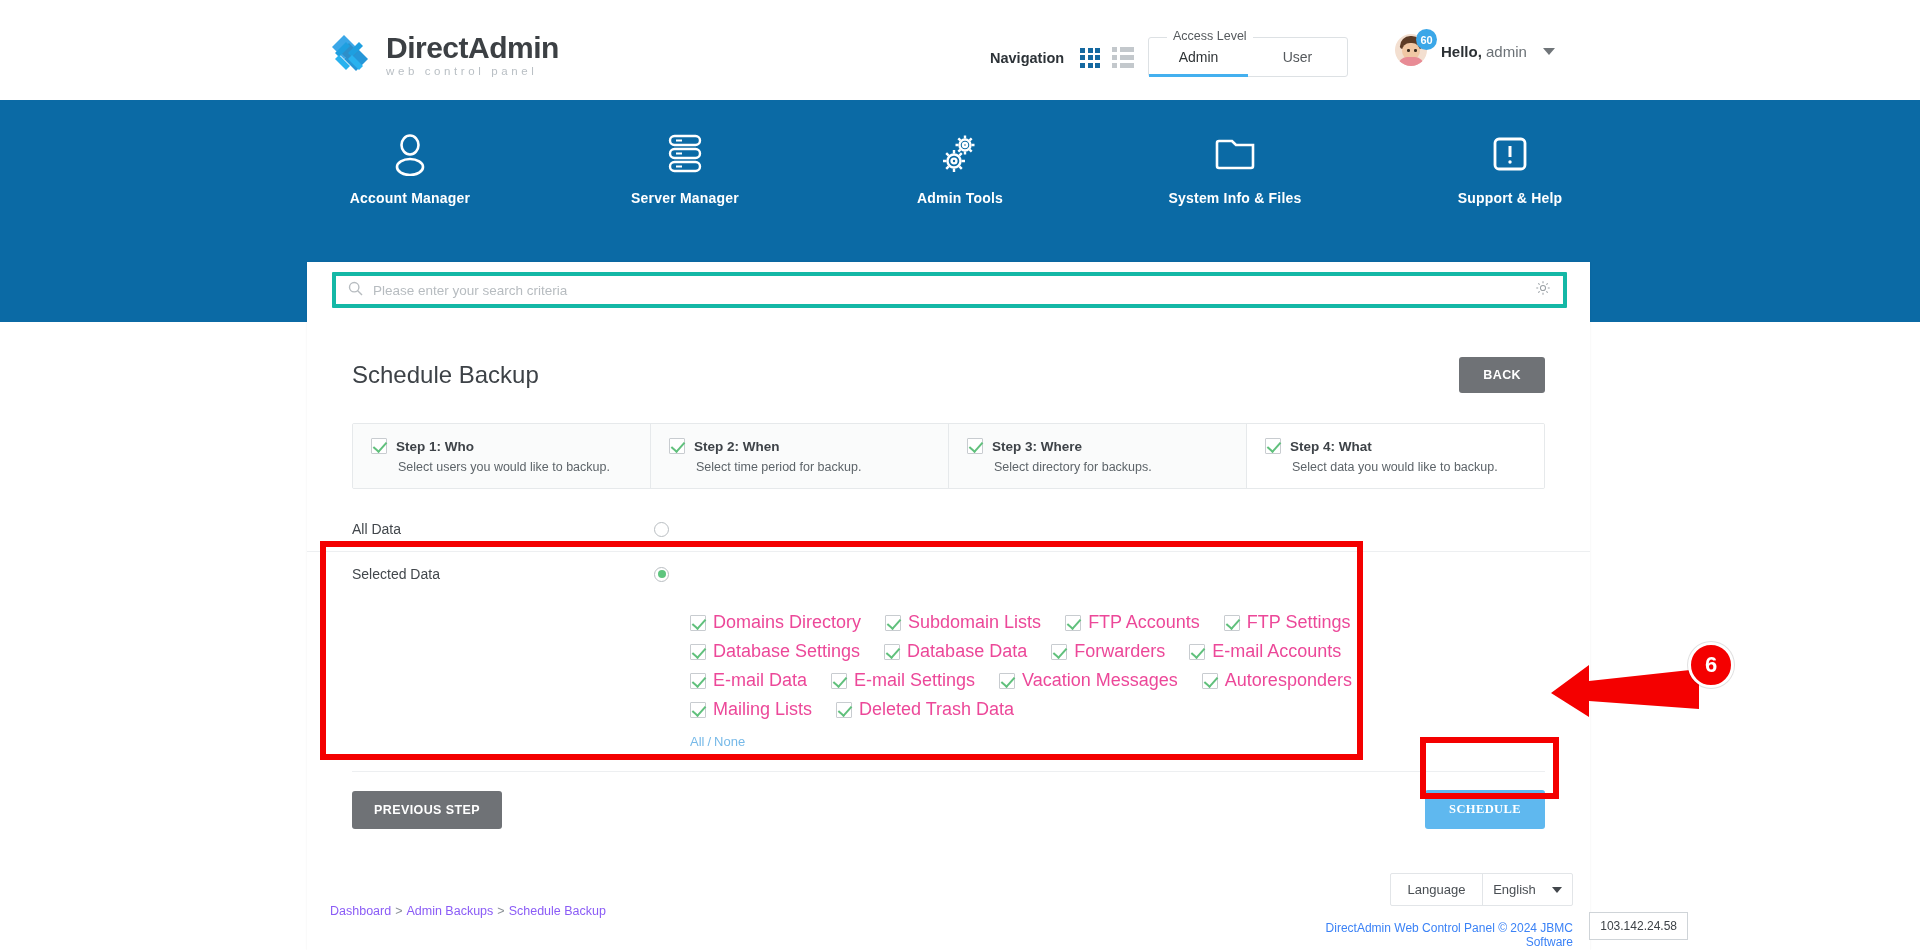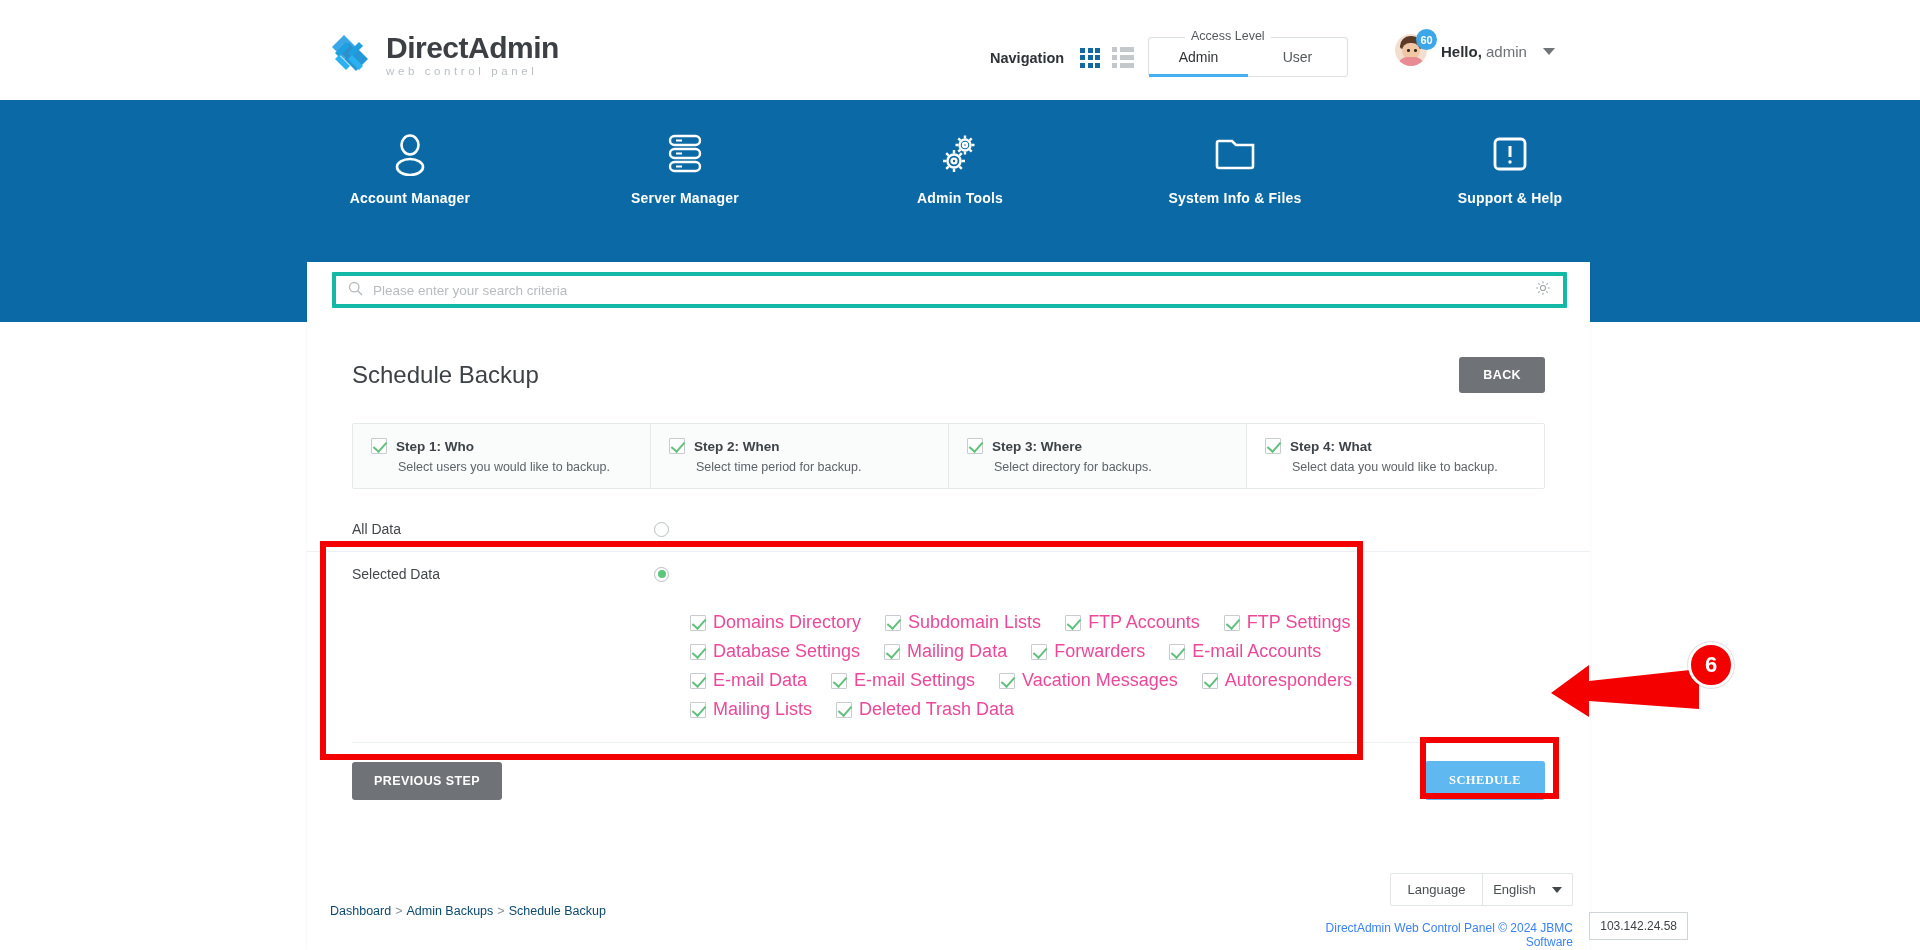--- a/index.html
+++ b/index.html
@@ -30,21 +30,21 @@
   .list-icon { display: flex; flex-direction: column; gap: 3px; cursor: pointer; }
   .list-icon .row { display: flex; gap: 3px; align-items:center; }
   .list-icon .dot { width: 5px; height: 5px; background: #c3c8cc; }
   .list-icon .bar { width: 14px; height: 5px; background: #c3c8cc; }
 
   .access-level {
     position: absolute; left: 1148px; top: 37px; width: 200px; height: 40px;
     border: 1px solid #dde1e4; border-radius: 3px; display: flex;
   }
   .access-legend {
-    position: absolute; top: -9px; left: 36px; background: #fff; padding: 0 6px;
+    position: absolute; top: -9px; left: 18px; background: #fff; padding: 0 6px;
     font-size: 12.5px; color: #55595d;
   }
   .al-tab {
     flex: 1; display: flex; align-items: center; justify-content: center;
     font-size: 14px; color: #55595d; cursor: pointer; position: relative;
   }
   .al-tab.active { color: #2f3336; }
   .al-tab.active::after {
     content: ""; position: absolute; bottom: -1px; left: 0; right: 0; height: 3px; background: #44b0ef;
   }
@@ -171,21 +171,21 @@
     border: 1px solid #e2e5e8; display: flex; border-radius: 2px; background:#fff;text-align:center;
   }
   .lang-label { flex: 1; display:flex; align-items:center; justify-content:center; font-size: 13px; color: #494e53; }
   .lang-sel {
     width: 90px; border-left: 1px solid #e2e5e8; display:flex; align-items:center;
     justify-content:center; gap: 16px; font-size: 13px; color: #494e53; cursor: pointer;
   }
   .tri-down { width:0;height:0;border-left:5px solid transparent;border-right:5px solid transparent;border-top:6px solid #42474c; }
 
   .breadcrumb { position: absolute; top: 904px; left: 330px; font-size: 12.5px; color: #72b7e6; }
-  .breadcrumb a { color: #0c4a6e; text-decoration: none; }
+  .breadcrumb a { color: #8b5cf6; text-decoration: none; }
   .breadcrumb .sep { color: #8a9096; margin: 0 4px; }
   .copyright { position: absolute; top: 921px; left: 1290px; width: 283px; text-align: right; font-size: 12px; color: #3b82f6; }
 
   
   .anno-box {
     position: absolute; border: 6px solid #f40000; pointer-events: none; z-index: 40;
   }
   .anno-main { left: 320px; top: 541px; width: 1043px; height: 219px; }
   .anno-sched { left: 1420px; top: 737px; width: 139px; height: 62px; }
   .anno-circle {
@@ -434,21 +434,21 @@
           </span>
         </div>
 
         <div class="cb-line">
           <span class="cb-item">
             <span class="chk checked"></span>
             <span class="cb-text">Database Settings</span>
           </span>
           <span class="cb-item">
             <span class="chk checked"></span>
-            <span class="cb-text">Mailing Data</span>
+            <span class="cb-text">Database Data</span>
           </span>
           <span class="cb-item">
             <span class="chk checked"></span>
             <span class="cb-text">Forwarders</span>
           </span>
           <span class="cb-item">
             <span class="chk checked"></span>
             <span class="cb-text">E-mail Accounts</span>
           </span>
         </div>
@@ -478,20 +478,23 @@
             <span class="cb-text">Mailing Lists</span>
           </span>
           <span class="cb-item">
             <span class="chk checked"></span>
             <span class="cb-text">Deleted Trash Data</span>
           </span>
         </div>
 
       </div>
 
+      <div class="allnone">
+        <a>All</a><span class="sep">/</span><a>None</a>
+      </div>
     </div>
 
     <div class="divider"></div>
 
     <div class="footer-btns">
       <button class="btn btn-prev">PREVIOUS STEP</button>
       <button class="btn btn-schedule">SCHEDULE</button>
     </div>
 
   </div>

